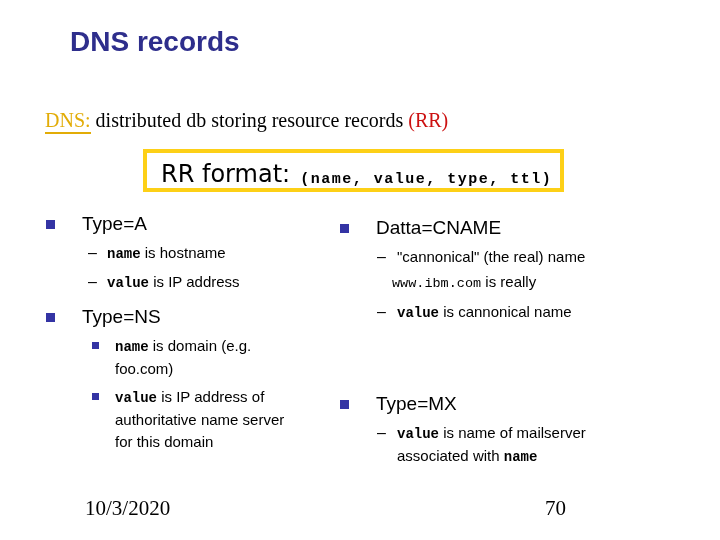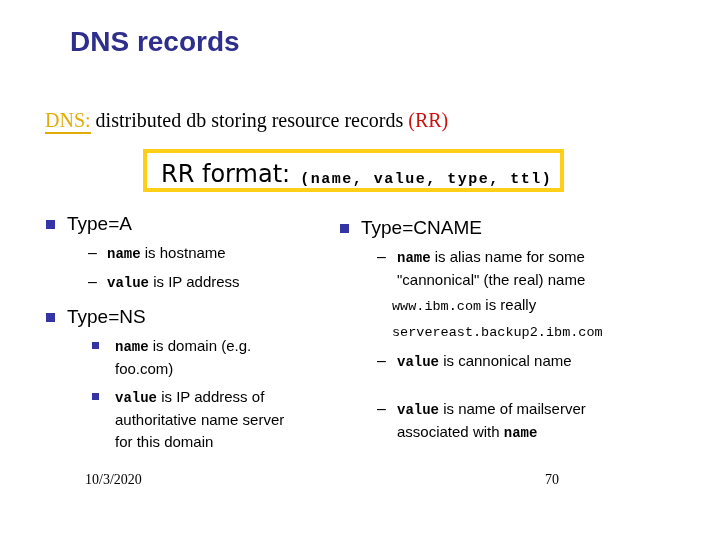--- a/index.html
+++ b/index.html
@@ -24,36 +24,36 @@
   }
   .rrlabel { font-family:"DejaVu Sans", sans-serif; font-size:24px; }
   .rrtuple { font-family:"Liberation Mono", monospace; font-weight:bold; font-size:15px; letter-spacing:1.5px; white-space:nowrap;margin-top:44px; }
 
   .block { position:absolute; }
   .block-a     { left:46px;  top:212px; }
   .block-ns    { left:46px;  top:305px; }
   .block-cname { left:340px; top:216px; }
   .block-mx    { left:340px; top:392px; }
 
-  .hrow { display:flex; align-items:center; gap:12px; font-size:19px; line-height:24px; }
+  .hrow { display:flex; align-items:center; gap:27px; font-size:19px; line-height:24px; }
   .sq   { width:9px; height:9px; background:var(--bullet-blue); flex:none; }
 
   .sub  { display:flex; margin-top:6px; }
   .sub .marker { flex:none; font-size:16px; line-height:22px; }
   .dashcol  { width:19px; margin-left:42px; }
   .dashcol2 { width:20px; margin-left:37px; }
   .sqcol    { width:23px; margin-left:46px; padding-top:7px; }
   .sqs  { display:block; width:7px; height:7px; background:var(--bullet-blue); }
   .line { font-size:15px; line-height:22px; white-space:nowrap; }
   .kwb  { font-family:"Liberation Mono", monospace; font-weight:bold; font-size:14px; }
   .kw   { font-family:"Liberation Mono", monospace; font-size:13.5px; }
   .note { margin-left:52px; margin-top:3px; }
   .note .line { margin-bottom:4px; }
 
-  .footer { position:absolute; font-family:"Liberation Serif", serif; font-size:14px; top:472px; }
+  .footer { position:absolute; font-family:"Liberation Serif", serif; font-size:21px; top:496px; }
   .f-date   { left:85px; }
   .f-course { left:30px; width:690px; text-align:center; }
   .f-page   { left:545px;text-align:right; }
 </style>
 </head>
 <body>
 
 <div class="slide">
 
   <h1 class="title">DNS records</h1>
@@ -106,42 +106,44 @@
         <div class="line"><span class="kwb">value</span><span> is IP address of</span></div>
         <div class="line">authoritative name server</div>
         <div class="line">for this domain</div>
       </div>
     </div>
   </div>
 
   <div class="block block-cname">
     <div class="hrow">
       <span class="sq"></span>
-      <span>Type=CNAME</span>
+      <span>Datta=CNAME</span>
     </div>
     <div class="sub">
       <span class="marker dashcol2">–</span>
       <div>
-        <div class="line"><span class="kwb">name</span><span> is alias name for some</span></div>
         <div class="line">"cannonical" (the real) name</div>
       </div>
     </div>
     <div class="note">
       <div class="line"><span class="kw">www.ibm.com</span><span> is really</span></div>
-      <div class="line kw">servereast.backup2.ibm.com</div>
     </div>
     <div class="sub">
       <span class="marker dashcol2">–</span>
       <div>
         <div class="line"><span class="kwb">value</span><span> is cannonical name</span></div>
       </div>
     </div>
   </div>
 
   <div class="block block-mx">
+    <div class="hrow">
+      <span class="sq"></span>
+      <span>Type=MX</span>
+    </div>
     <div class="sub">
       <span class="marker dashcol2">–</span>
       <div>
         <div class="line"><span class="kwb">value</span><span> is name of mailserver</span></div>
         <div class="line"><span>associated with </span><span class="kwb">name</span></div>
       </div>
     </div>
   </div>
 
   <div class="footer f-date">10/3/2020</div>

